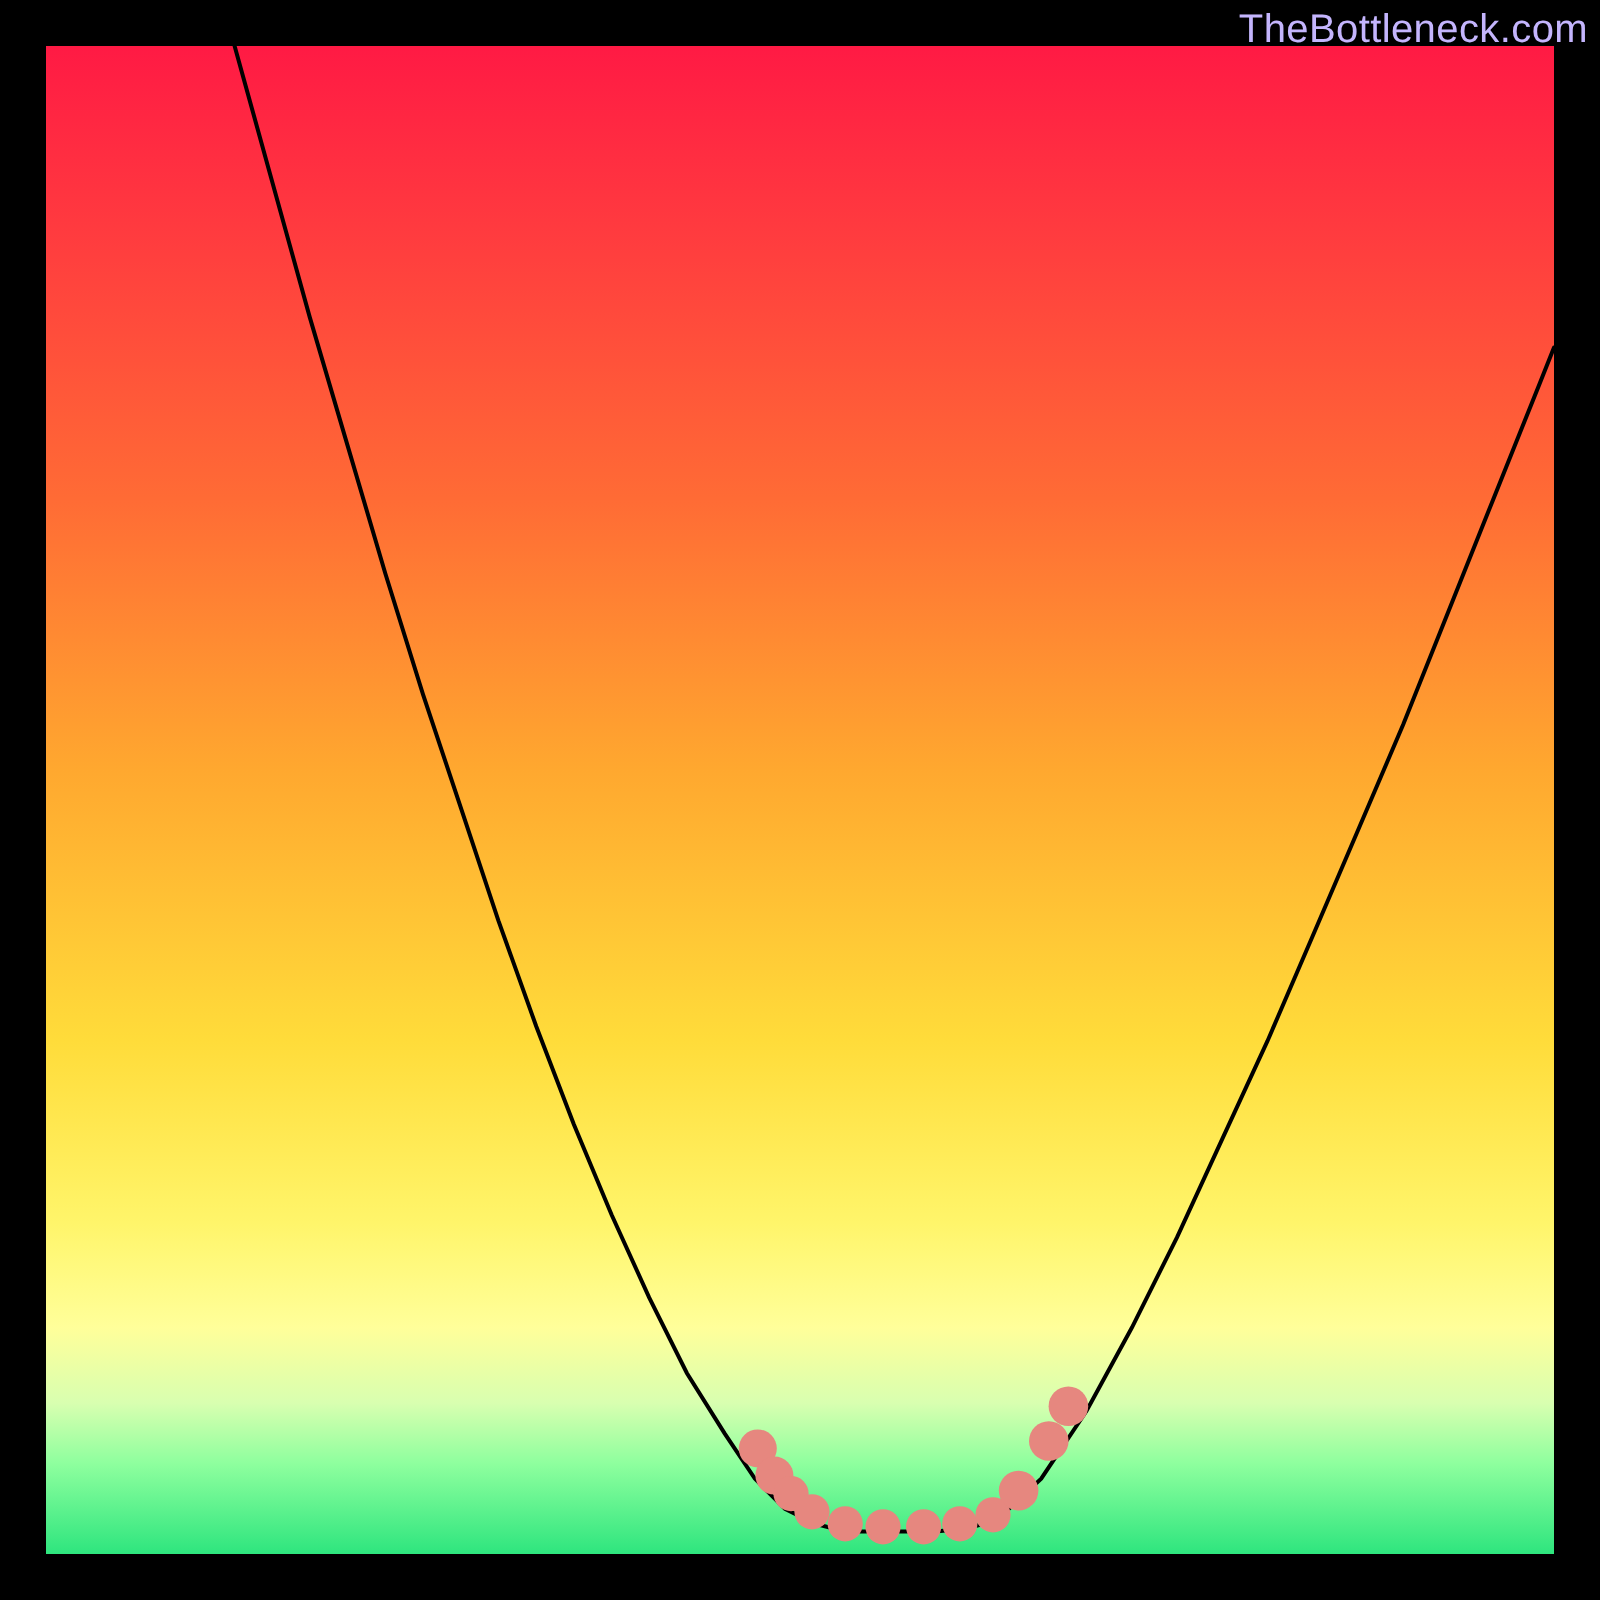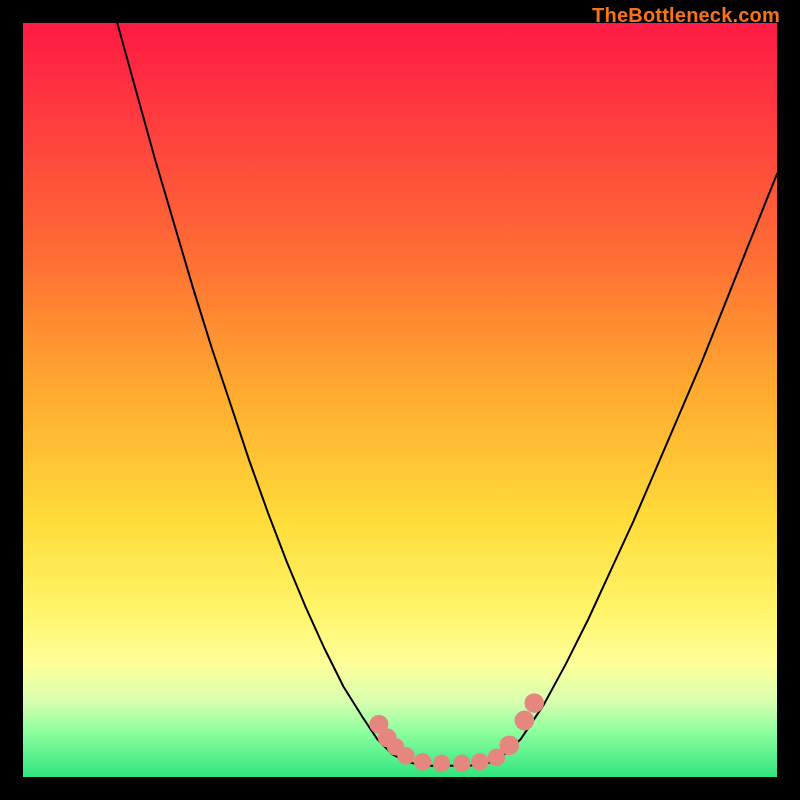--- a/index.html
+++ b/index.html
@@ -27,24 +27,24 @@
       #fff56a 78%,
       #ffff9a 85%,
       #d8ffb0 90%,
       #8eff9e 94%,
       #2ee57e 100%
     );
   }
   .watermark {
     position: absolute;
     top: 4px;
-    right: 20px;
-    color: #f97316;
+    right: 6px;
+    color: #c4b5fd;
     font-size: 20px;
-    font-weight: 700;
+    font-weight: 400;
     letter-spacing: 0.2px;
     user-select: none;
   }
   svg.plot {
     position: absolute;
     left: 0;
     top: 0;
     width: 754px;
     height: 754px;
     overflow: visible;

